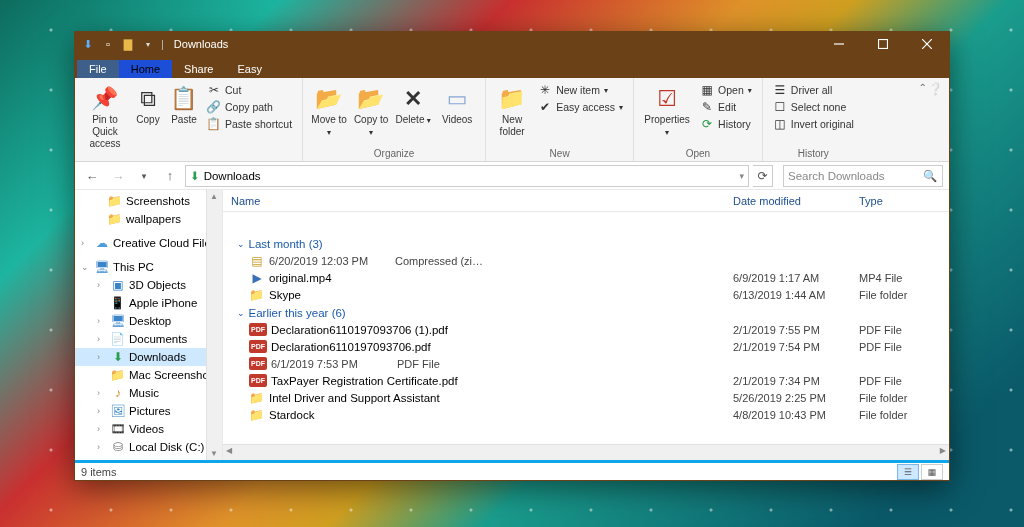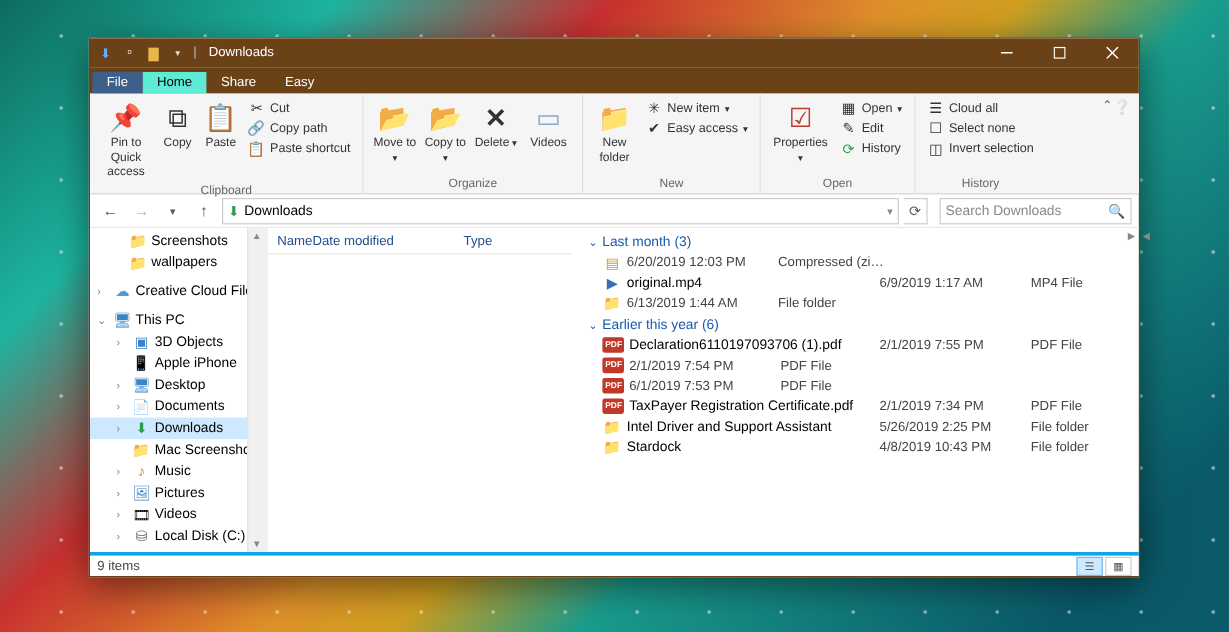--- a/index.html
+++ b/index.html
@@ -46,21 +46,21 @@
     display:flex; align-items:flex-end;
     padding: 0 2px;
   }
   .tab {
     padding: 3px 12px;
     font-size: 11px;
     color: #fff;
     cursor: default;
   }
   .tab.file { background: #3d5f8a; color:#fff; }
-  .tab.active { background: #5eead4; color:#000; }
+  .tab.active { background: #1d4ed8; color:#000; }
 
   .ribbon {
     height: 84px;
     background: #f5f5f5;
     border-bottom: 1px solid #d8d8d8;
     display:flex;
     position: relative;
   }
   .rgroup {
     border-right: 1px solid #e0e0e0;
@@ -125,21 +125,21 @@
   .treeitem.indent1 { padding-left: 22px; }
   .treeitem.indent2 { padding-left: 32px; }
   .treeitem.selected { background:#cde8ff; }
   .treeitem .arrow { width:10px; color:#888; font-size:9px; }
   .treeitem .ticon { width:16px; height:16px; display:inline-flex; align-items:center; justify-content:center; font-size:12px; }
   .nav-scroll { position:absolute; right:0; top:0; width:16px; height:100%; background:#f0f0f0; border-left:1px solid #e0e0e0; }
   .nav-scroll::before { content:"▲"; position:absolute; top:2px; left:3px; font-size:8px; color:#888; }
   .nav-scroll::after { content:"▼"; position:absolute; bottom:2px; left:3px; font-size:8px; color:#888; }
 
   .filepane {
-    flex:1; display:flex; flex-direction:row; min-width:0;
+    flex:1; display:flex; flex-direction:column; min-width:0;gap:20px;
   }
   .cols {
     display:flex; border-bottom:1px solid #e8e8e8;
     font-size:11px; color:#205090; height:22px; align-items:center;
     padding-left:8px;
   }
   .col-name { flex:1; }
   .col-date { width:120px; }
   .col-type { width:96px; padding-left:6px; }
 
@@ -245,21 +245,20 @@
           <div class="smallbtn">
               <span class="sicon">🔗</span>
               <span>Copy path</span>
             </div>
           <div class="smallbtn">
               <span class="sicon">📋</span>
               <span>Paste shortcut</span>
             </div>
         </div>
       </div>
-      <div class="rgroup-label">Clipboard</div>
     </div>
 
     <div class="rgroup">
       <div class="rgroup-body">
         <div class="bigbtn" style="width:40px">
           <div class="bicon" style="color:#3b6fb5">📂</div>
           <span>Move to</span><span style="font-size:8px"> ▾</span>
         </div>
         <div class="bigbtn" style="width:40px">
           <div class="bicon" style="color:#3b6fb5">📂</div>
@@ -322,29 +321,29 @@
         </div>
       </div>
       <div class="rgroup-label">Open</div>
     </div>
 
     <div class="rgroup" style="border-right:none">
       <div class="rgroup-body">
         <div class="smallbtns">
           <div class="smallbtn">
               <span class="sicon">☰</span>
-              <span>Cloud all</span>
+              <span>Driver all</span>
             </div>
           <div class="smallbtn">
               <span class="sicon">☐</span>
               <span>Select none</span>
             </div>
           <div class="smallbtn">
               <span class="sicon">◫</span>
-              <span>Invert selection</span>
+              <span>Invert original</span>
             </div>
         </div>
       </div>
       <div class="rgroup-label">History</div>
     </div>
   </div>
 
   <div class="addressrow">
     <div class="navarrow">←</div>
     <div class="navarrow disabled">→</div>
@@ -458,35 +457,37 @@
             <span class="ftype">Compressed (zipp...</span>
           </div>
           <div class="frow">
             <span class="ficon ic-mov">▶</span>
             <span class="fname">original.mp4</span>
             <span class="fdate">6/9/2019 1:17 AM</span>
             <span class="ftype">MP4 File</span>
           </div>
           <div class="frow">
             <span class="ficon ic-folder">📁</span>
+            <span class="fname">Skype</span>
             <span class="fdate">6/13/2019 1:44 AM</span>
             <span class="ftype">File folder</span>
           </div>
           <div class="fgroup-header">
             <span class="arrow">⌄</span>
             <span>Earlier this year (6)</span>
           </div>
           <div class="frow">
             <span class="ficon" style="background:#c0392b;color:#fff;font-size:7px;font-weight:bold;border-radius:2px;width:18px;height:13px;line-height:13px;text-align:center">PDF</span>
             <span class="fname">Declaration6110197093706 (1).pdf</span>
             <span class="fdate">2/1/2019 7:55 PM</span>
             <span class="ftype">PDF File</span>
           </div>
           <div class="frow">
             <span class="ficon" style="background:#c0392b;color:#fff;font-size:7px;font-weight:bold;border-radius:2px;width:18px;height:13px;line-height:13px;text-align:center">PDF</span>
+            <span class="fname">Declaration6110197093706.pdf</span>
             <span class="fdate">2/1/2019 7:54 PM</span>
             <span class="ftype">PDF File</span>
           </div>
           <div class="frow">
             <span class="ficon" style="background:#c0392b;color:#fff;font-size:7px;font-weight:bold;border-radius:2px;width:18px;height:13px;line-height:13px;text-align:center">PDF</span>
             <span class="fdate">6/1/2019 7:53 PM</span>
             <span class="ftype">PDF File</span>
           </div>
           <div class="frow">
             <span class="ficon" style="background:#c0392b;color:#fff;font-size:7px;font-weight:bold;border-radius:2px;width:18px;height:13px;line-height:13px;text-align:center">PDF</span>

